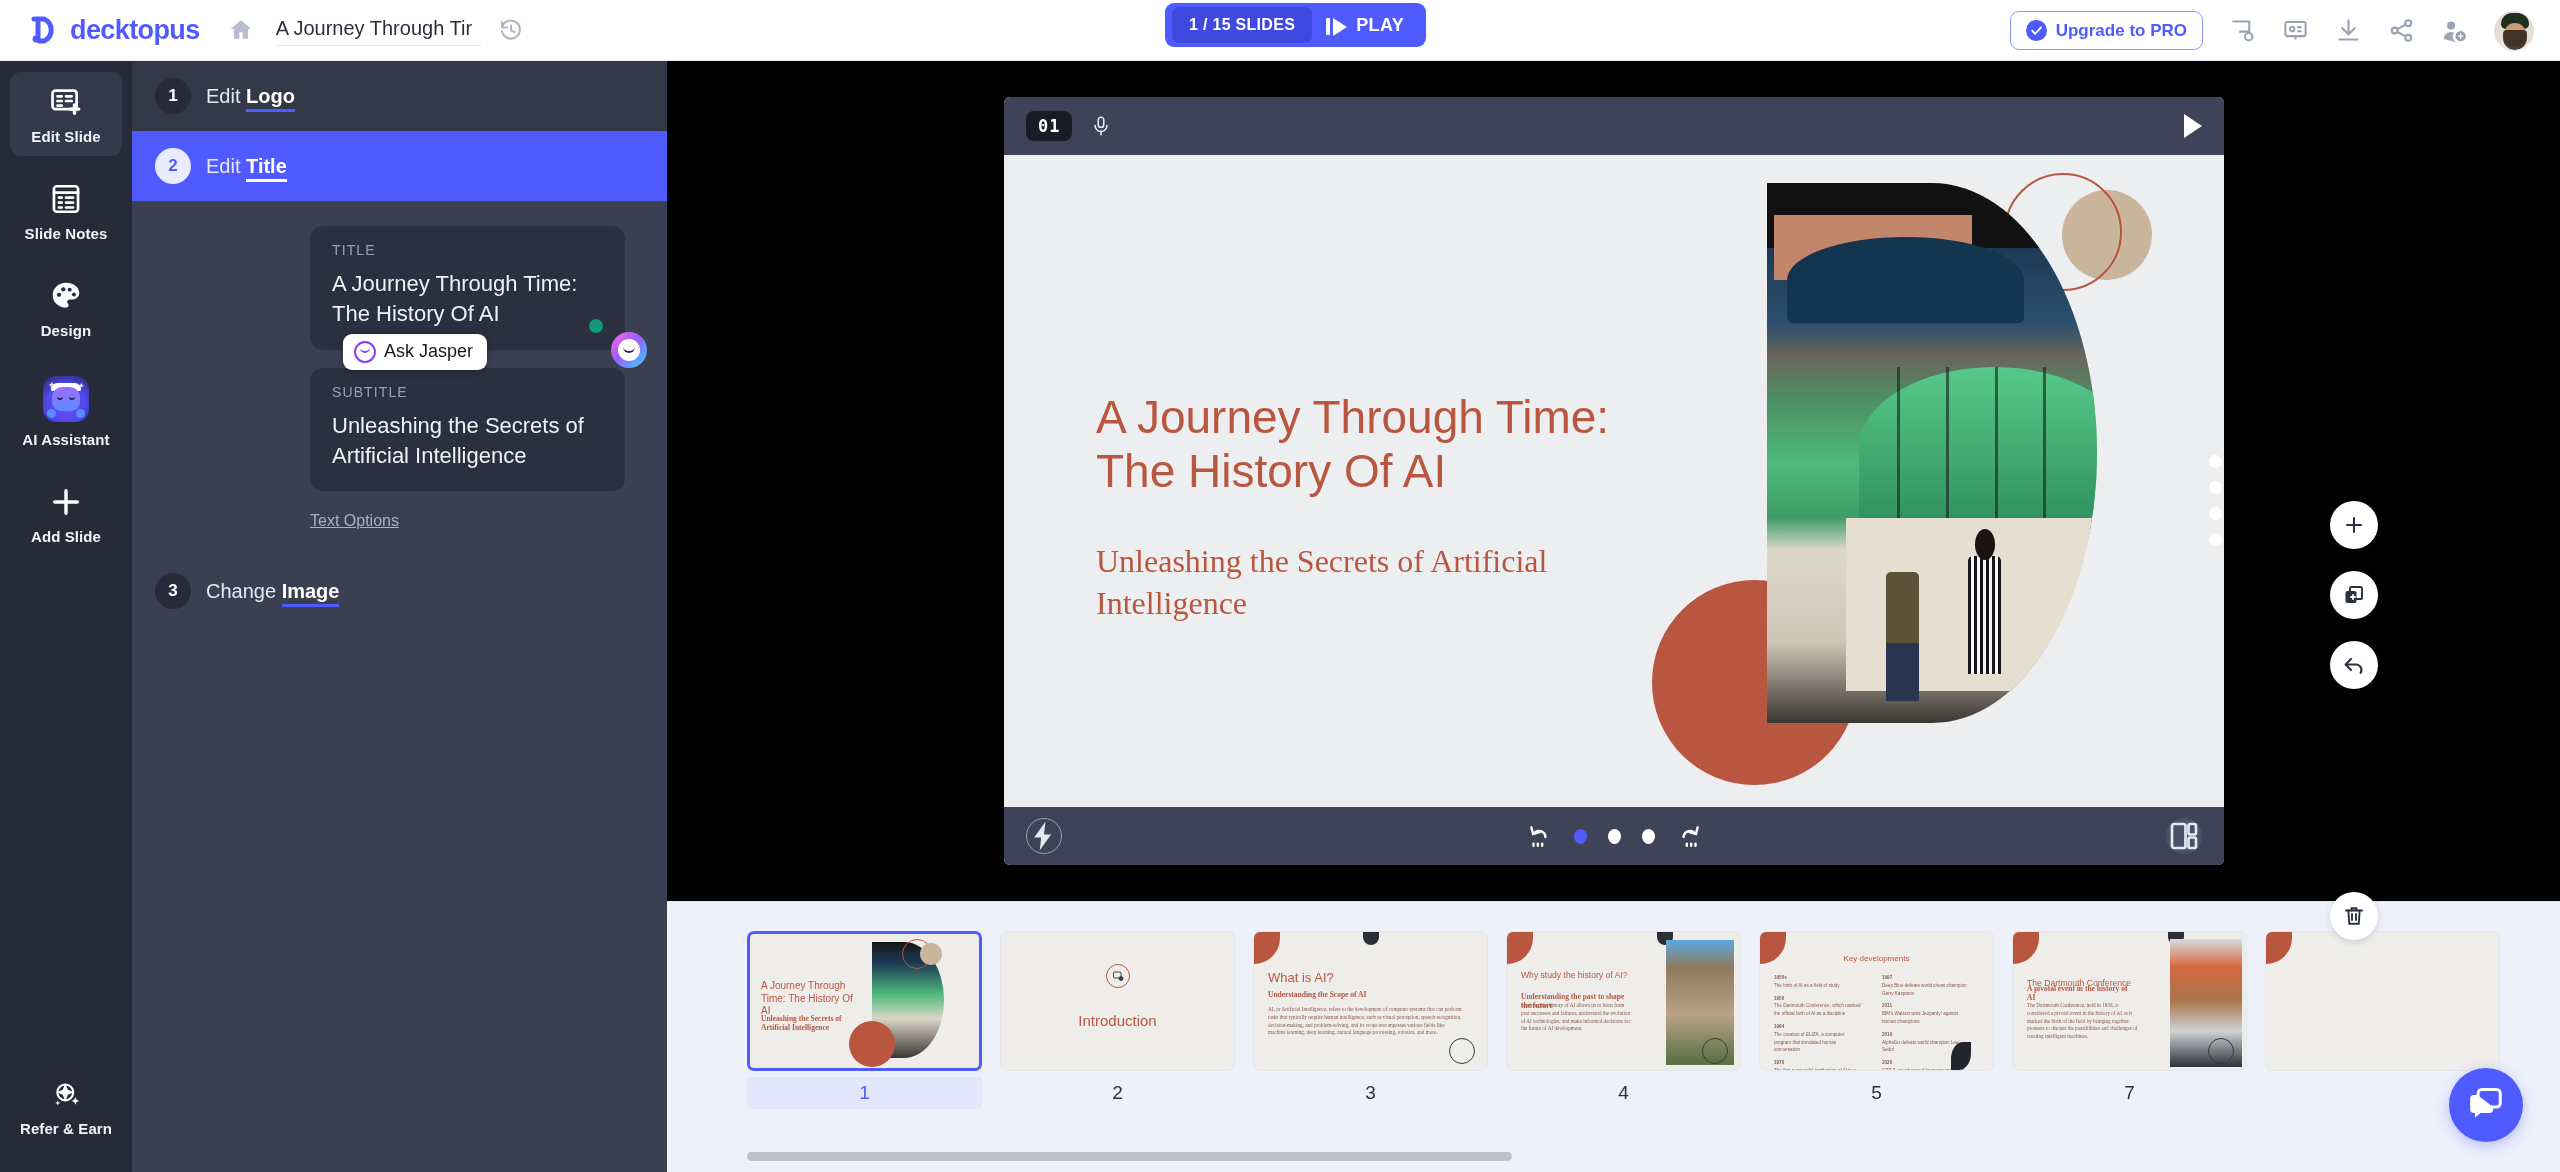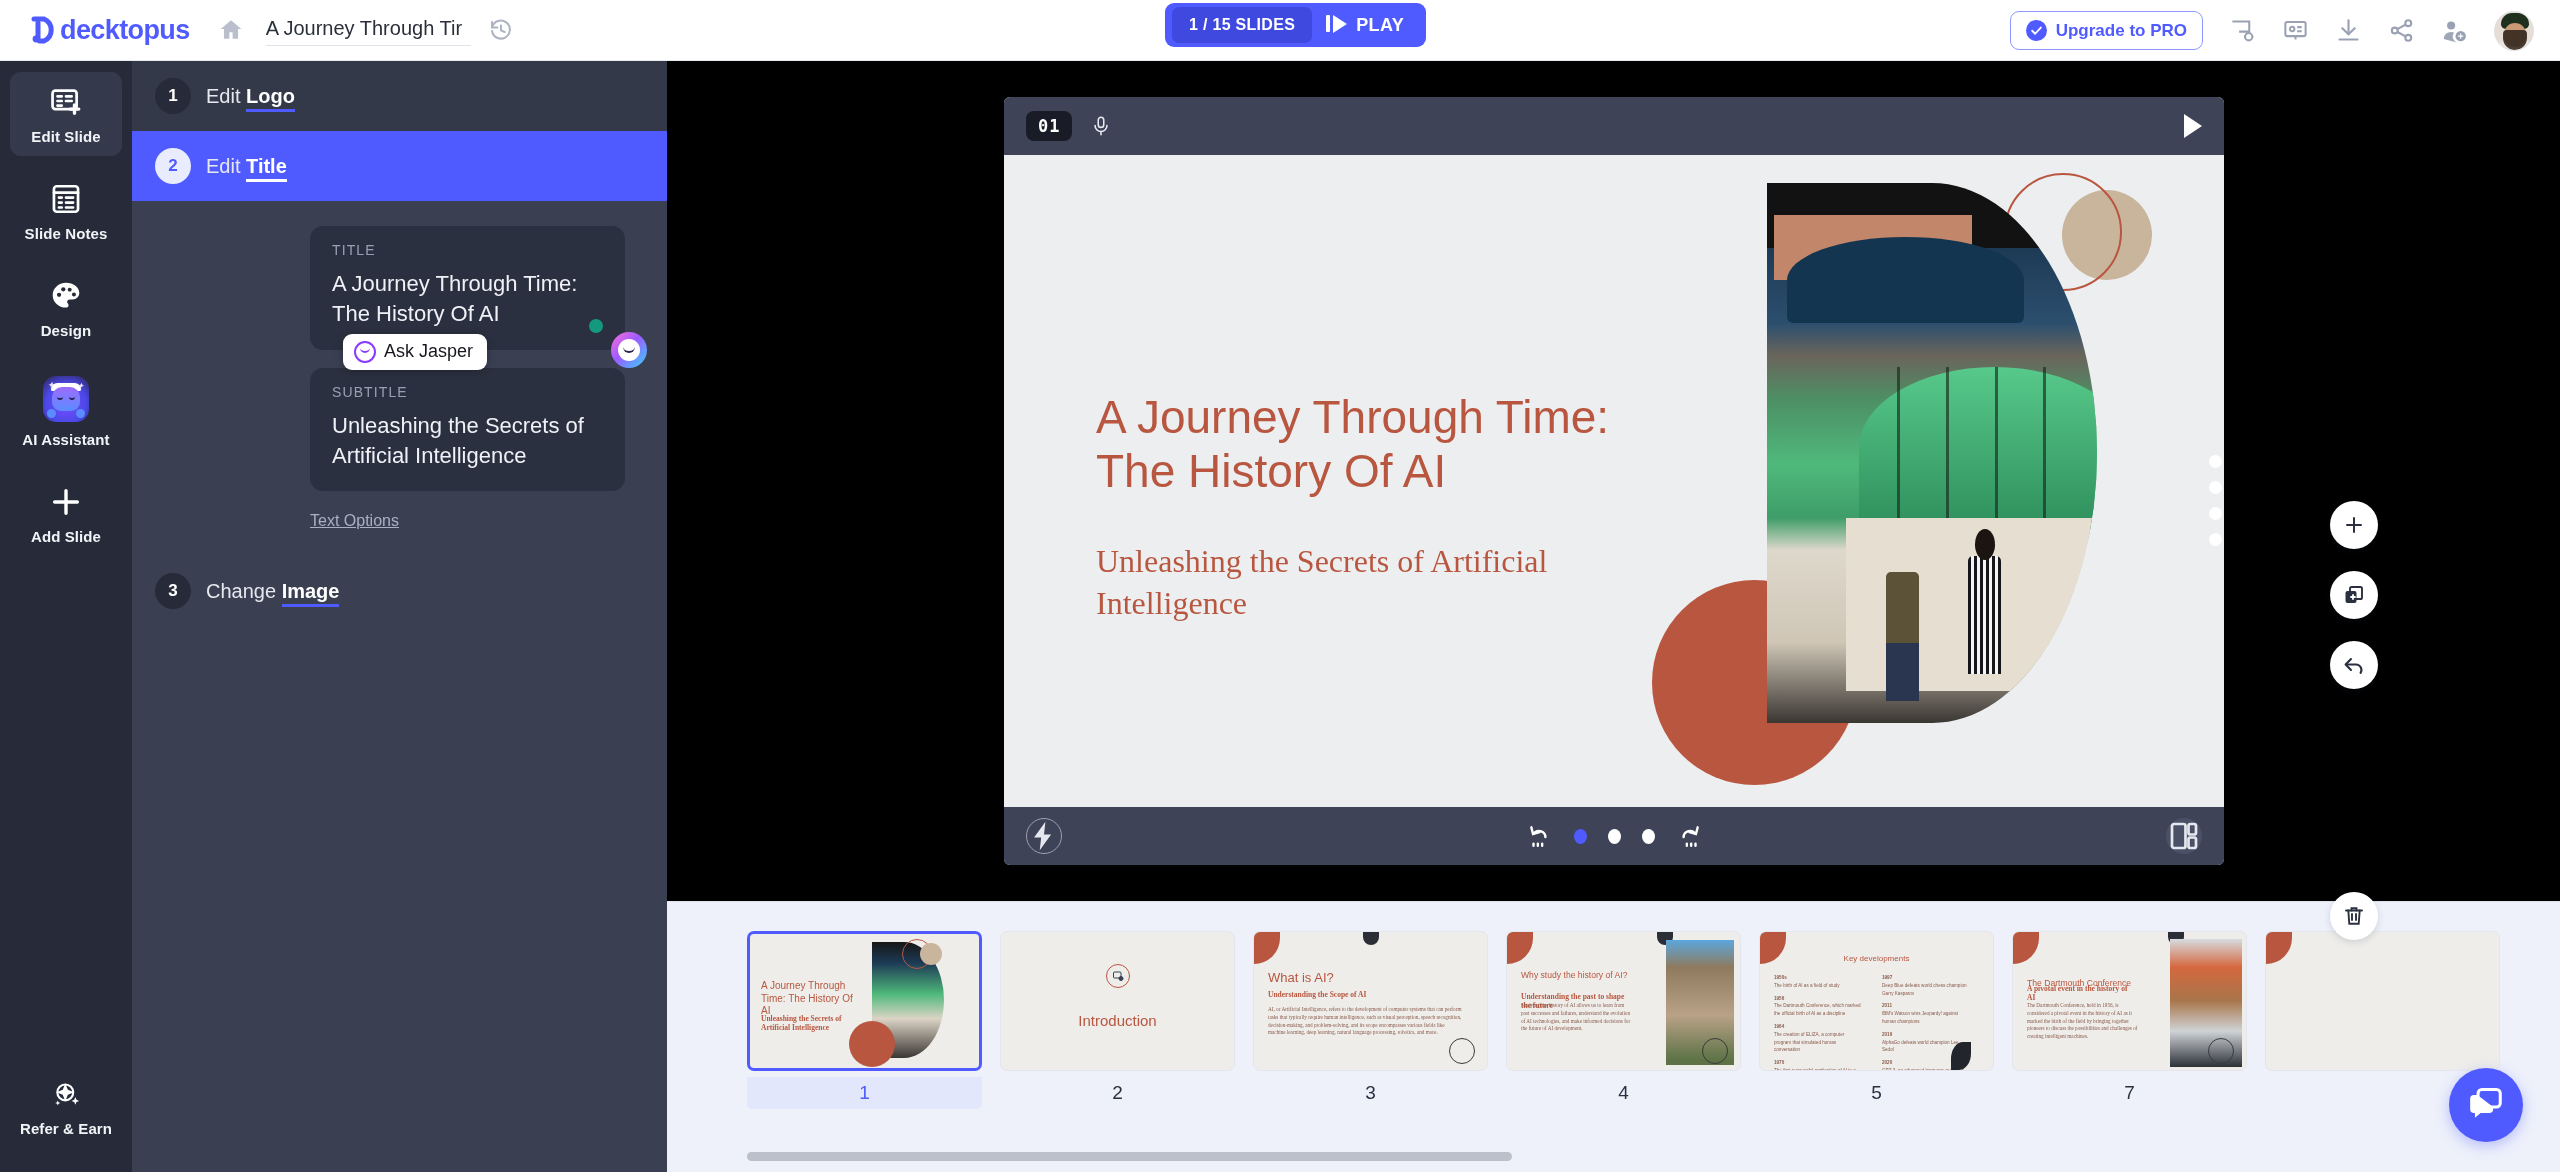--- a/index.html
+++ b/index.html
@@ -10,21 +10,21 @@
     background: #eef1fa;
   }
   .app { position: relative; width: 2560px; height: 1172px; }
 
   
   .topbar {
     position: absolute; left: 0; top: 0; width: 2560px; height: 61px;
     background: #ffffff; display: flex; align-items: center;
     border-bottom: 1px solid #e8ebf2; z-index: 40;
   }
-  .brand { display: flex; align-items: center; margin-left: 30px; }
+  .brand { display: flex; align-items: center; gap: 10px; margin-left: 30px; }
   .brand-mark { width: 30px; height: 30px; position: relative; }
   .brand-name { font-size: 27px; font-weight: 700; color: #4F5BFF; letter-spacing: -0.6px; }
   .home-icon { margin-left: 28px; width: 26px; height: 26px; color: #b9bfcc; }
   .deck-title-wrap { margin-left: 22px; display: flex; align-items: center; gap: 18px; }
   .deck-title {
     font-size: 20px; color: #2b2f3a; background: transparent; border: none;
     border-bottom: 1px solid #dfe3ec; width: 205px; padding: 2px 0 5px 0;
     font-family: "Liberation Sans", sans-serif; outline: none;
   }
   .history-icon { width: 24px; height: 24px; color: #aeb4c2; }
@@ -32,21 +32,21 @@
   .play-cluster {
     position: absolute; left: 1165px; top: 3px;
     height: 44px; background: #4F5BFF; border-radius: 9px;
     display: flex; align-items: center; padding: 0 7px; gap: 10px;
   }
   .slide-count {
     background: #3f49e0; color: #fff; font-size: 16px; font-weight: 700;
     padding: 9px 17px; border-radius: 7px; letter-spacing: 0.3px; white-space: nowrap;
   }
   .play-btn {
-    display: flex; align-items: flex-start; gap: 9px; color: #fff;
+    display: flex; align-items: flex-end; gap: 9px; color: #fff;
     font-size: 18px; font-weight: 600; padding: 0 15px 0 4px; cursor: pointer;
     letter-spacing: 0.4px;
   }
   .play-glyph { display: flex; align-items: center; gap: 3px; }
   .play-bar { width: 4px; height: 17px; background: #fff; border-radius: 1px; }
   .play-tri { width: 0; height: 0; border-left: 14px solid #fff; border-top: 9px solid transparent; border-bottom: 9px solid transparent; }
 
   .top-right { position: absolute; right: 26px; top: 0; height: 61px; display: flex; align-items: center; gap: 26px; }
   .upgrade {
     display: flex; align-items: center; gap: 9px;

